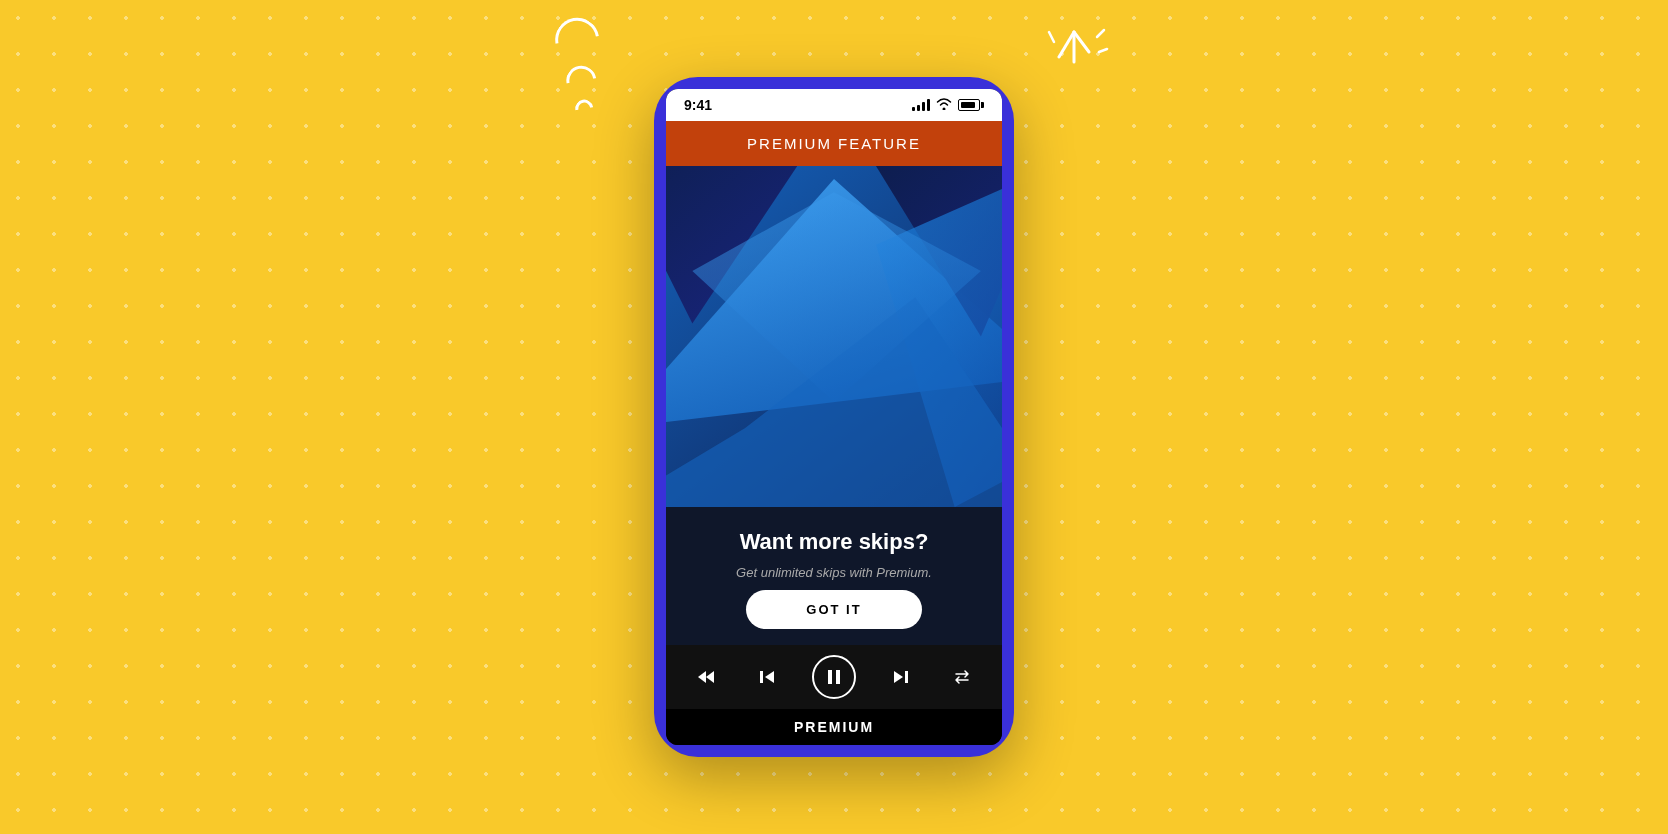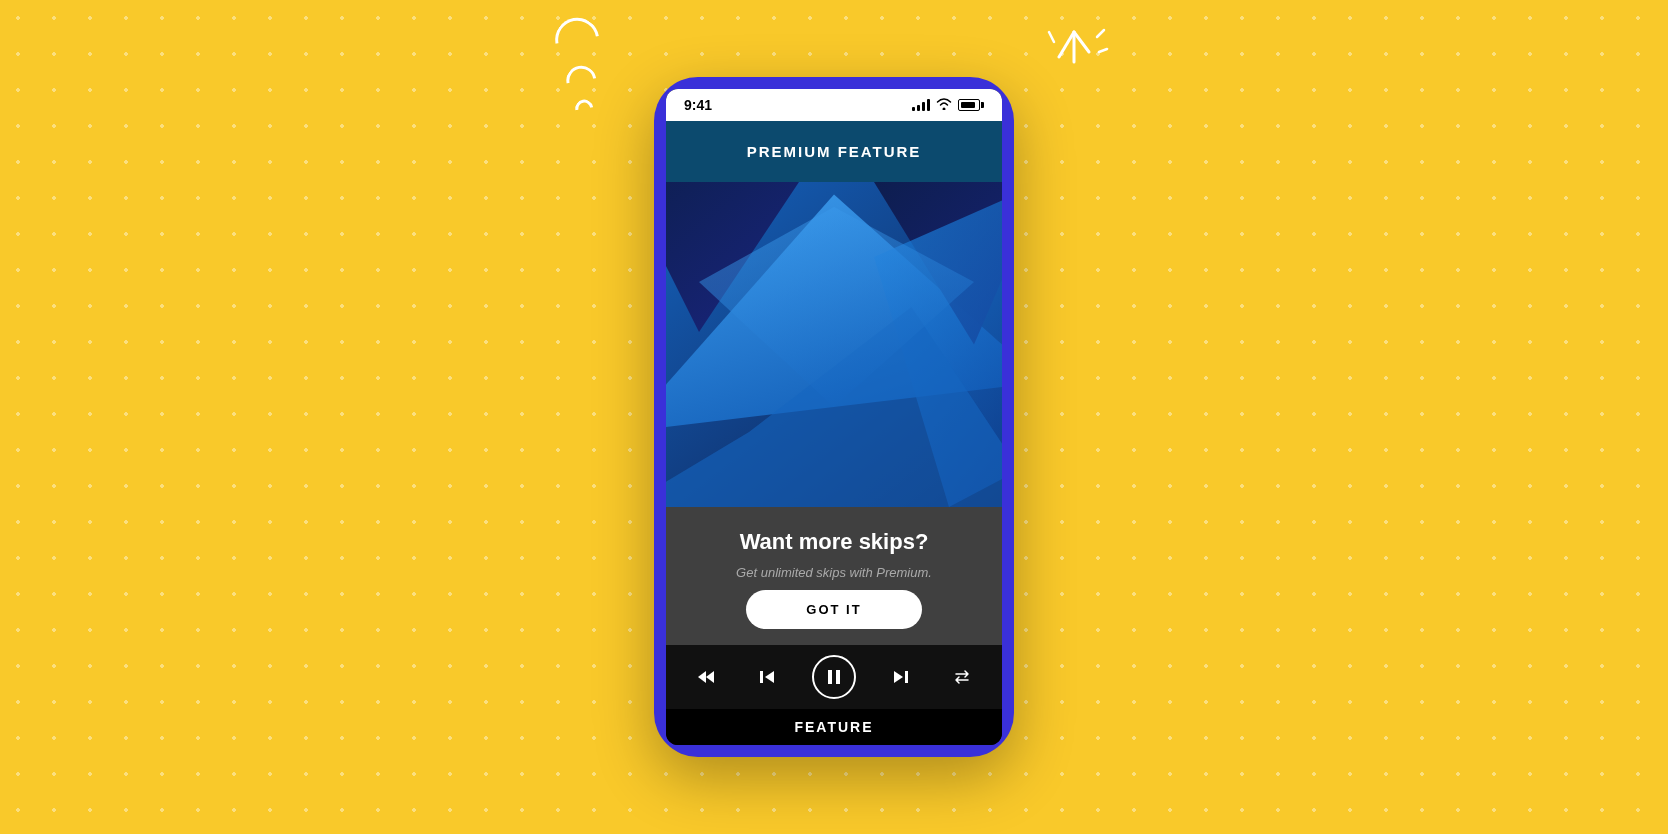--- a/index.html
+++ b/index.html
@@ -161,47 +161,47 @@
 
     .battery-tip {
       width: 3px;
       height: 6px;
       background: #000;
       border-radius: 0 1px 1px 0;
     }
 
     
     .premium-label {
-      background: #0c4a6e;
+      background: #c2410c;
       color: white;
       text-align: center;
-      padding: 22px 10px;
+      padding: 14px 10px;
       font-size: 15px;
-      font-weight: 700;
+      font-weight: 400;
       letter-spacing: 2px;
       flex-shrink: 0;
     }
 
     
     .graphic-area {
       flex: 1;
       position: relative;
       overflow: hidden;
       background: #1a1a2e;
     }
 
     
     .graphic-area svg {
       width: 100%;
       height: 100%;
     }
 
     
     .content-area {
-      background: #404040;
+      background: #0f172a;
       padding: 22px 20px 16px;
       flex-shrink: 0;
       display: flex;
       flex-direction: column;
       align-items: center;
       gap: 10px;
     }
 
     .want-more-title {
       color: white;
@@ -416,17 +416,17 @@
             <polygon points="2,3 11,9 2,15"></polygon>
           </svg>
         </div>
         <div class="ctrl-btn">
           <svg width="18" height="18" viewBox="0 0 18 18" fill="none" stroke="white" stroke-width="1.5">
             <path d="M3 6h12M12 3l3 3-3 3M15 12H3M6 9l-3 3 3 3" stroke-linecap="round" stroke-linejoin="round"></path>
           </svg>
         </div>
       </div>
 
-      <div class="dismiss-area">FEATURE</div>
+      <div class="dismiss-area">PREMIUM</div>
 
     </div>
   </div>
 </div>
 
 </body></html>

